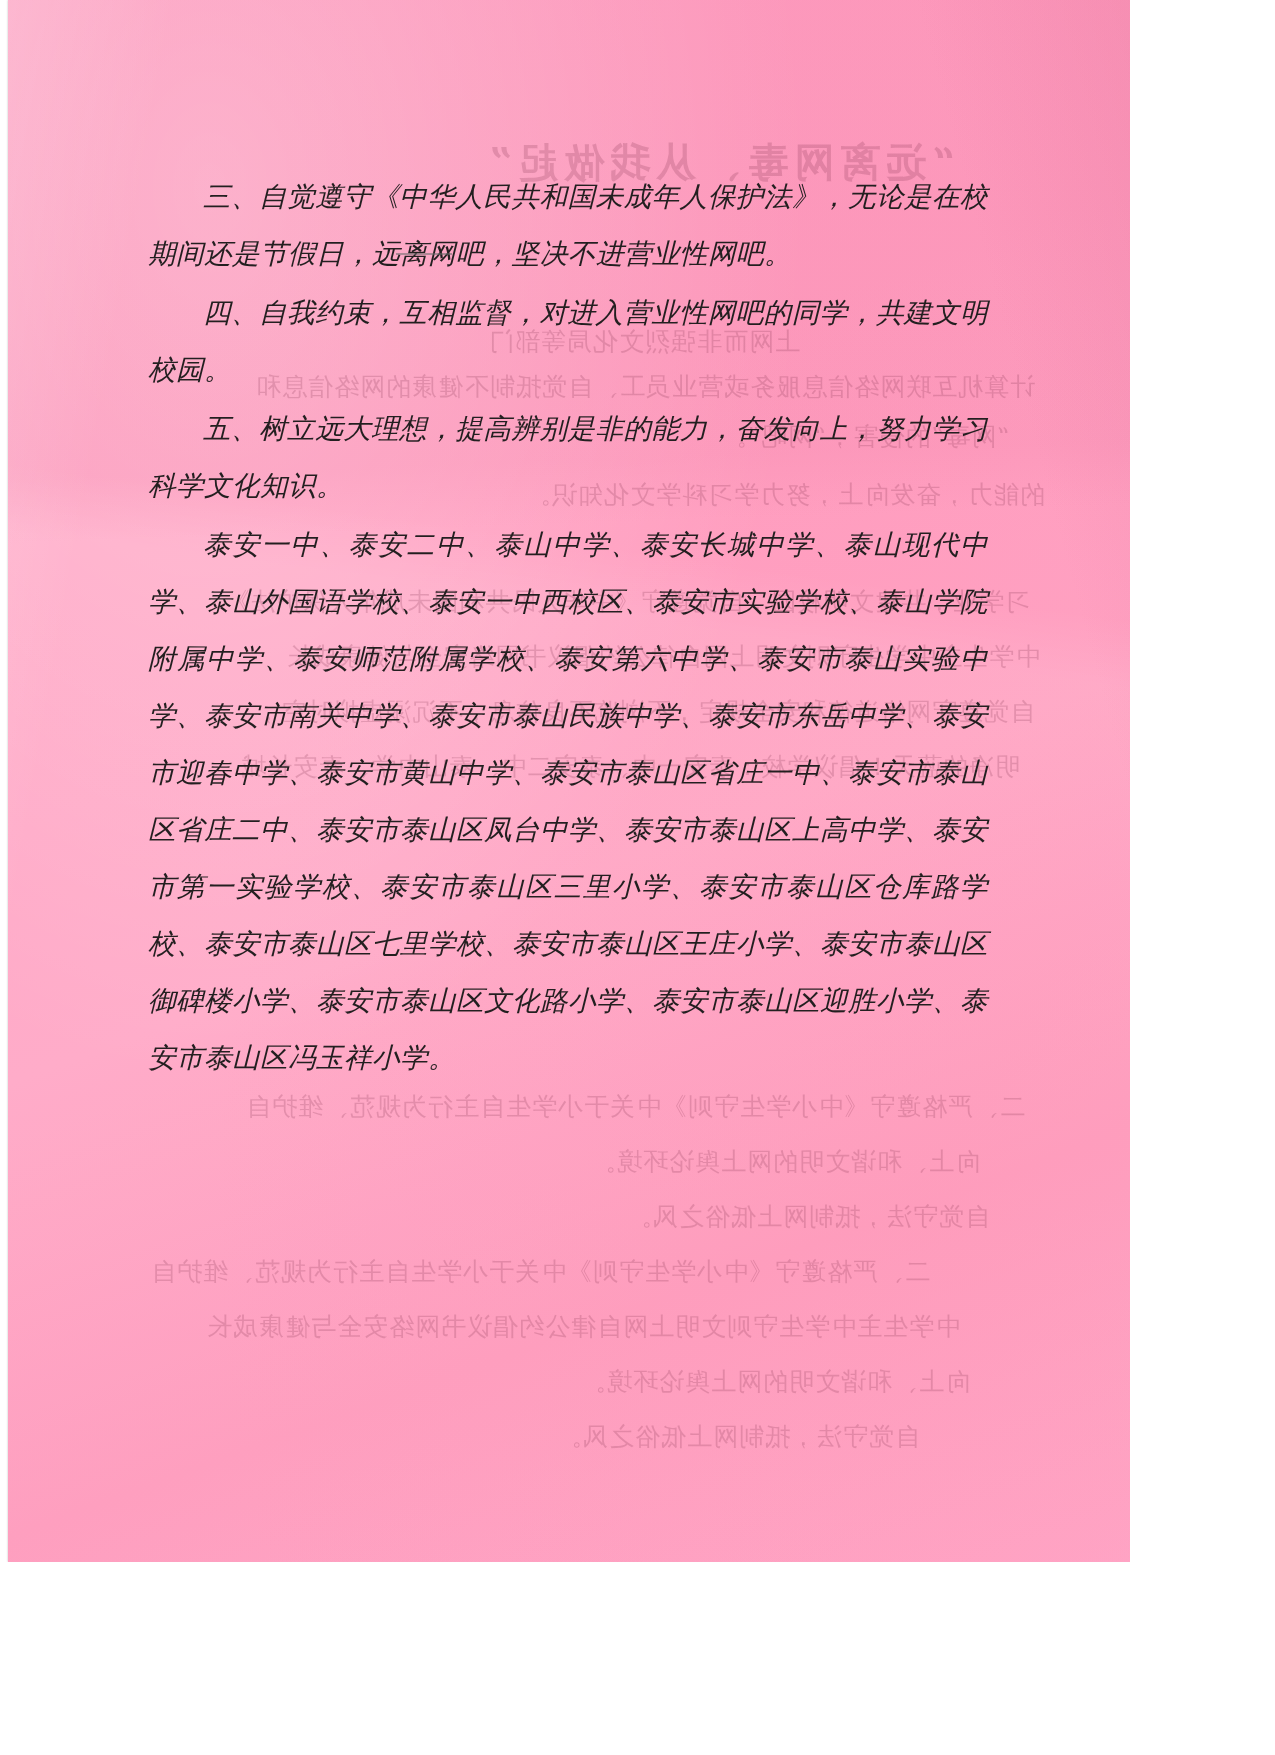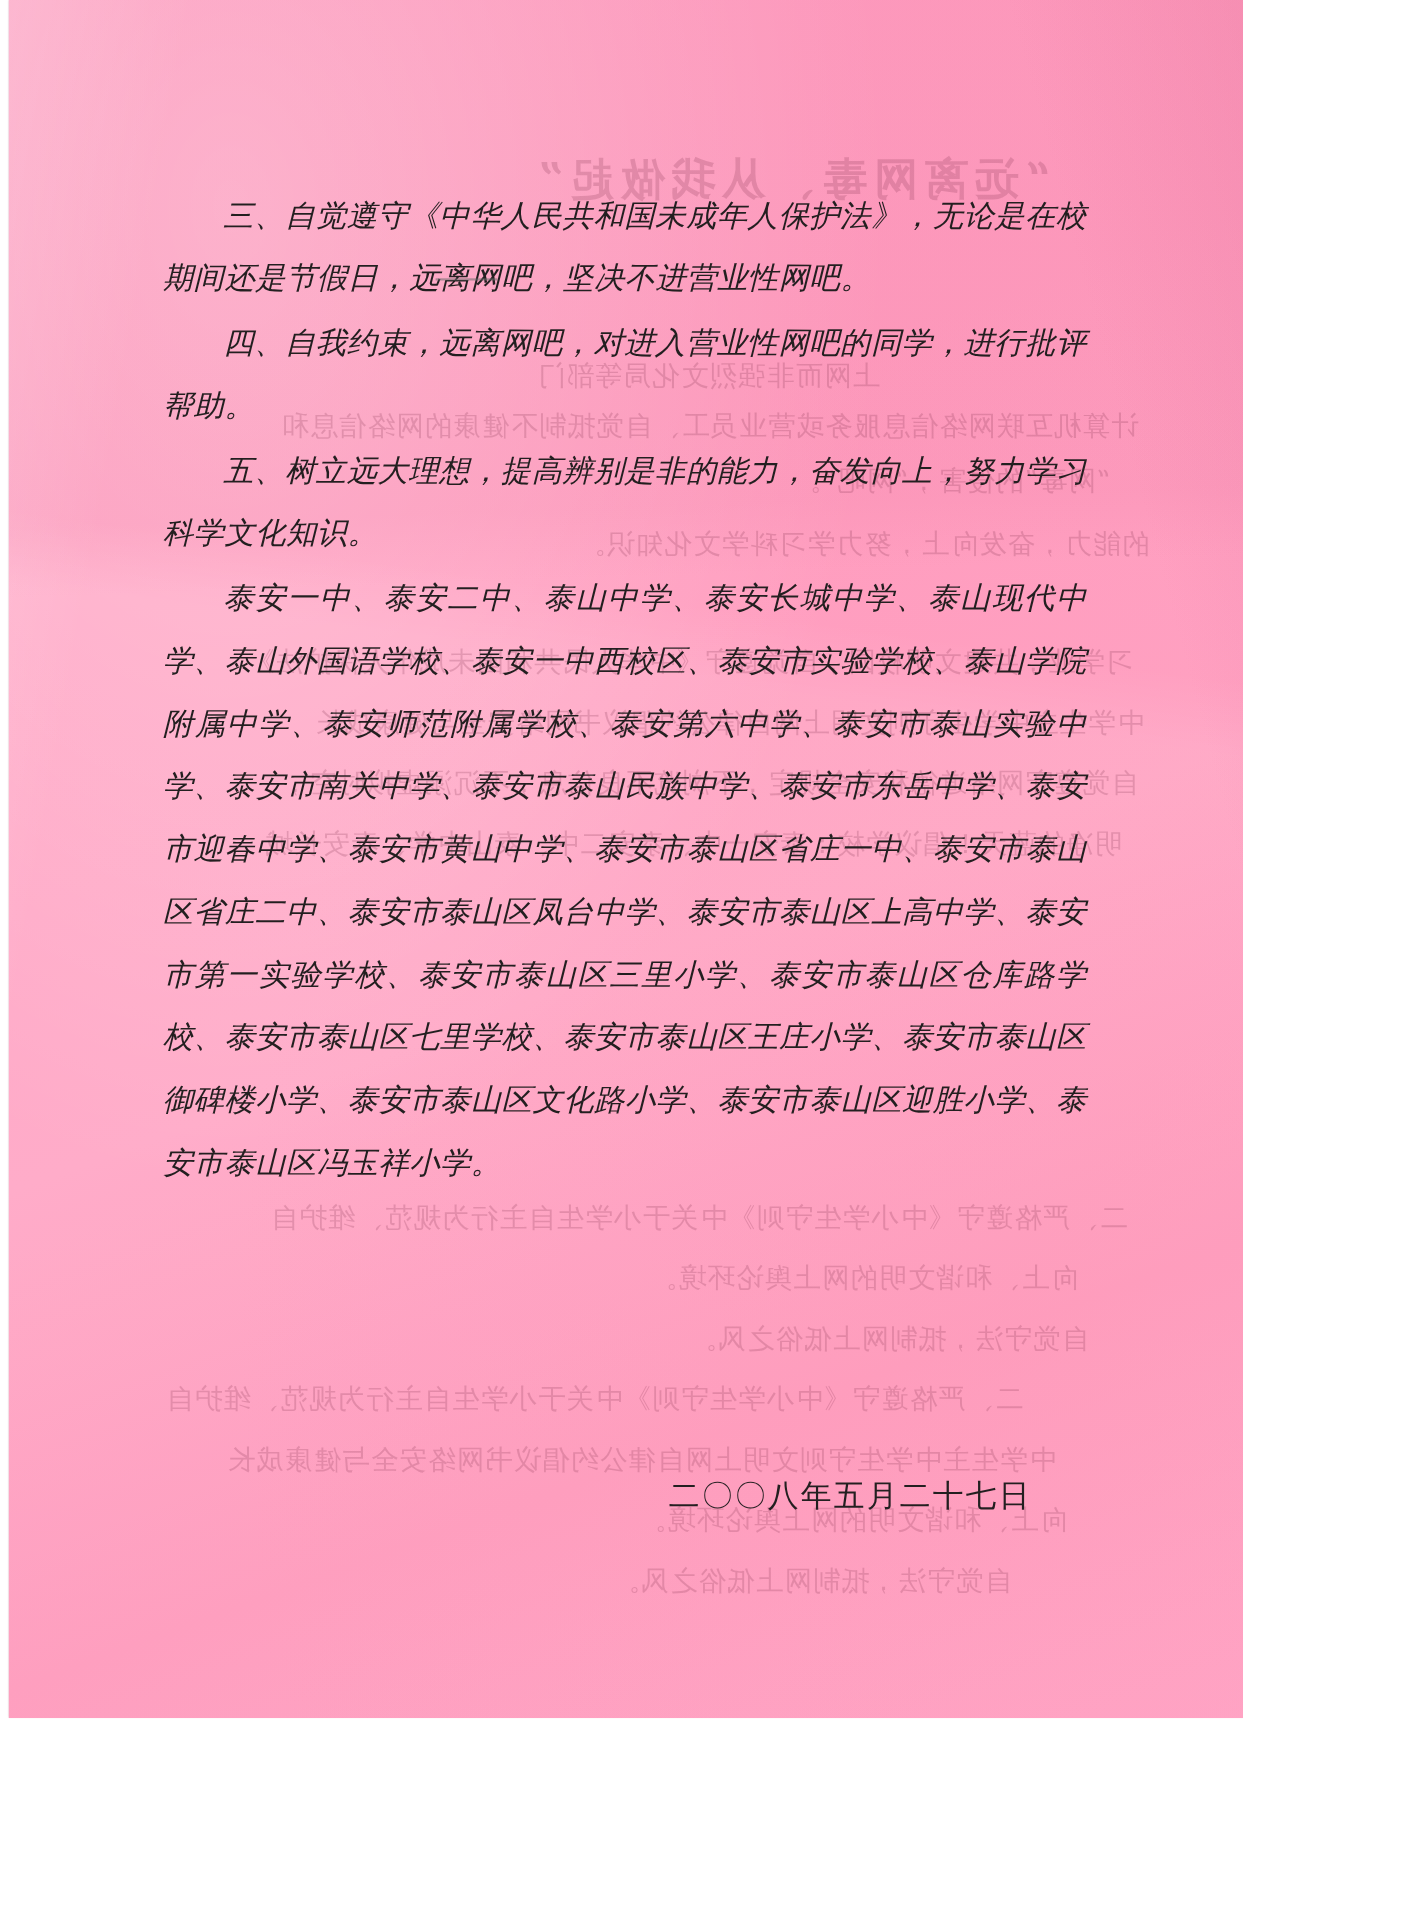--- a/index.html
+++ b/index.html
@@ -149,27 +149,26 @@
       <div class="bl" style="left:150px; top:1145px;">向上、和谐文明的网上舆论环境。</div>
       <div class="bl" style="left:140px; top:1200px;">自觉守法，抵制网上低俗之风。</div>
       <div class="bl" style="left:200px; top:1255px;">二、严格遵守《中小学生守则》中关于小学生自主行为规范、维护自</div>
       <div class="bl" style="left:170px; top:1310px;">中学生主中学生守则文明上网自律公约倡议书网络安全与健康成长</div>
       <div class="bl" style="left:160px; top:1365px;">向上、和谐文明的网上舆论环境。</div>
       <div class="bl" style="left:210px; top:1420px;">自觉守法，抵制网上低俗之风。</div>
     </div>
 
     <div id="doc-body">
       <p class="para para-block">三、自觉遵守《中华人民共和国未成年人保护法》，无论是在校期间还是节假日，远离网吧，坚决不进营业性网吧。</p>
-      <p class="para para-block">四、自我约束，远离网吧，对进入营业性网吧的同学，进行批评帮助。</p>
+      <p class="para para-block">四、自我约束，互相监督，对进入营业性网吧的同学，共建文明校园。</p>
       <p class="para para-block">五、树立远大理想，提高辨别是非的能力，奋发向上，努力学习科学文化知识。</p>
       <p class="para">泰安一中、泰安二中、泰山中学、泰安长城中学、泰山现代中学、泰山外国语学校、泰安一中西校区、泰安市实验学校、泰山学院附属中学、泰安师范附属学校、泰安第六中学、泰安市泰山实验中学、泰安市南关中学、泰安市泰山民族中学、泰安市东岳中学、泰安市迎春中学、泰安市黄山中学、泰安市泰山区省庄一中、泰安市泰山区省庄二中、泰安市泰山区凤台中学、泰安市泰山区上高中学、泰安市第一实验学校、泰安市泰山区三里小学、泰安市泰山区仓库路学校、泰安市泰山区七里学校、泰安市泰山区王庄小学、泰安市泰山区御碑楼小学、泰安市泰山区文化路小学、泰安市泰山区迎胜小学、泰安市泰山区冯玉祥小学。</p>
     </div>
 
     <div class="ink-smudge" style="left:388px; top:253px; width:56px;"></div>
 
-    <div id="date-line">二〇〇八年五月二十七日</div>
 
   </div>
 
   <div id="scan-edge-right"></div>
   <div id="scan-edge-bottom"></div>
 
 </div>
 
 </body></html>

